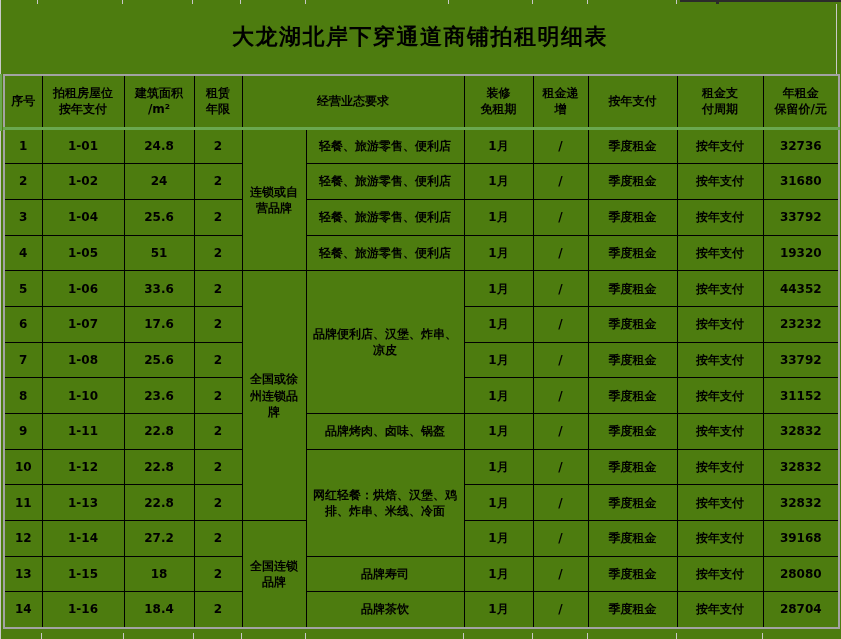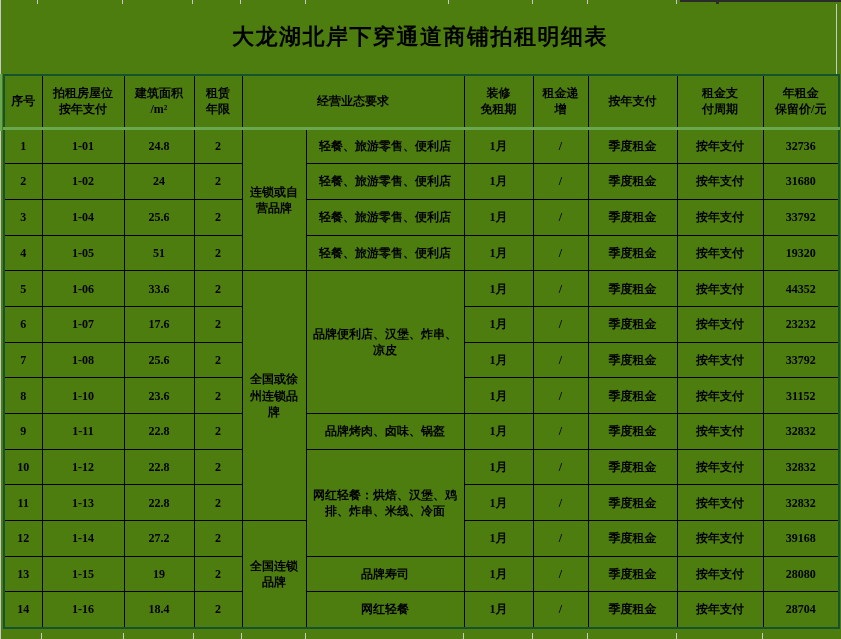--- a/index.html
+++ b/index.html
@@ -9,22 +9,21 @@
     background: #4d7c0f; overflow: hidden; color: #000; padding-left: 17px;
   }
   #doc-title {
     position: absolute; left: 3px; top: 22px; width: 834px;
     text-align: center; font-size: 22px; font-weight: bold;
     letter-spacing: 1.5px; color: #000;
   }
   table.sheet {
     position: absolute; left: 3px; top: 74px; width: 835px;
     border-collapse: collapse; table-layout: fixed;
-    border: 2px solid #14532d;
-    font-family: Liberation Serif, serif;
+    border: 2px solid #a3a3a3;
   }
   table.sheet th, table.sheet td {
     border: 1px solid #000; text-align: center; vertical-align: middle;
     font-size: 12px; font-weight: bold; color: #000; padding: 0 2px;
     overflow: hidden; line-height: 1.35;
   }
   table.sheet thead tr { height: 53px; }
   table.sheet thead th { border-bottom: 3px solid #6aa84f; }
   table.sheet tbody tr { height: 35.7px; }
   .hline { display: block; }
@@ -263,35 +262,35 @@
         <td class="cat" rowspan="3">全国连锁品牌</td>
         <td>1月</td>
         <td>/</td>
         <td>季度租金</td>
         <td>按年支付</td>
         <td>39168</td>
       </tr>
       <tr>
         <td>13</td>
         <td>1-15</td>
-        <td>19</td>
+        <td>18</td>
         <td>2</td>
         <td>品牌寿司</td>
         <td>1月</td>
         <td>/</td>
         <td>季度租金</td>
         <td>按年支付</td>
         <td>28080</td>
       </tr>
       <tr>
         <td>14</td>
         <td>1-16</td>
         <td>18.4</td>
         <td>2</td>
-        <td>网红轻餐</td>
+        <td>品牌茶饮</td>
         <td>1月</td>
         <td>/</td>
         <td>季度租金</td>
         <td>按年支付</td>
         <td>28704</td>
       </tr>
     </tbody>
   </table>
 </div>
 

